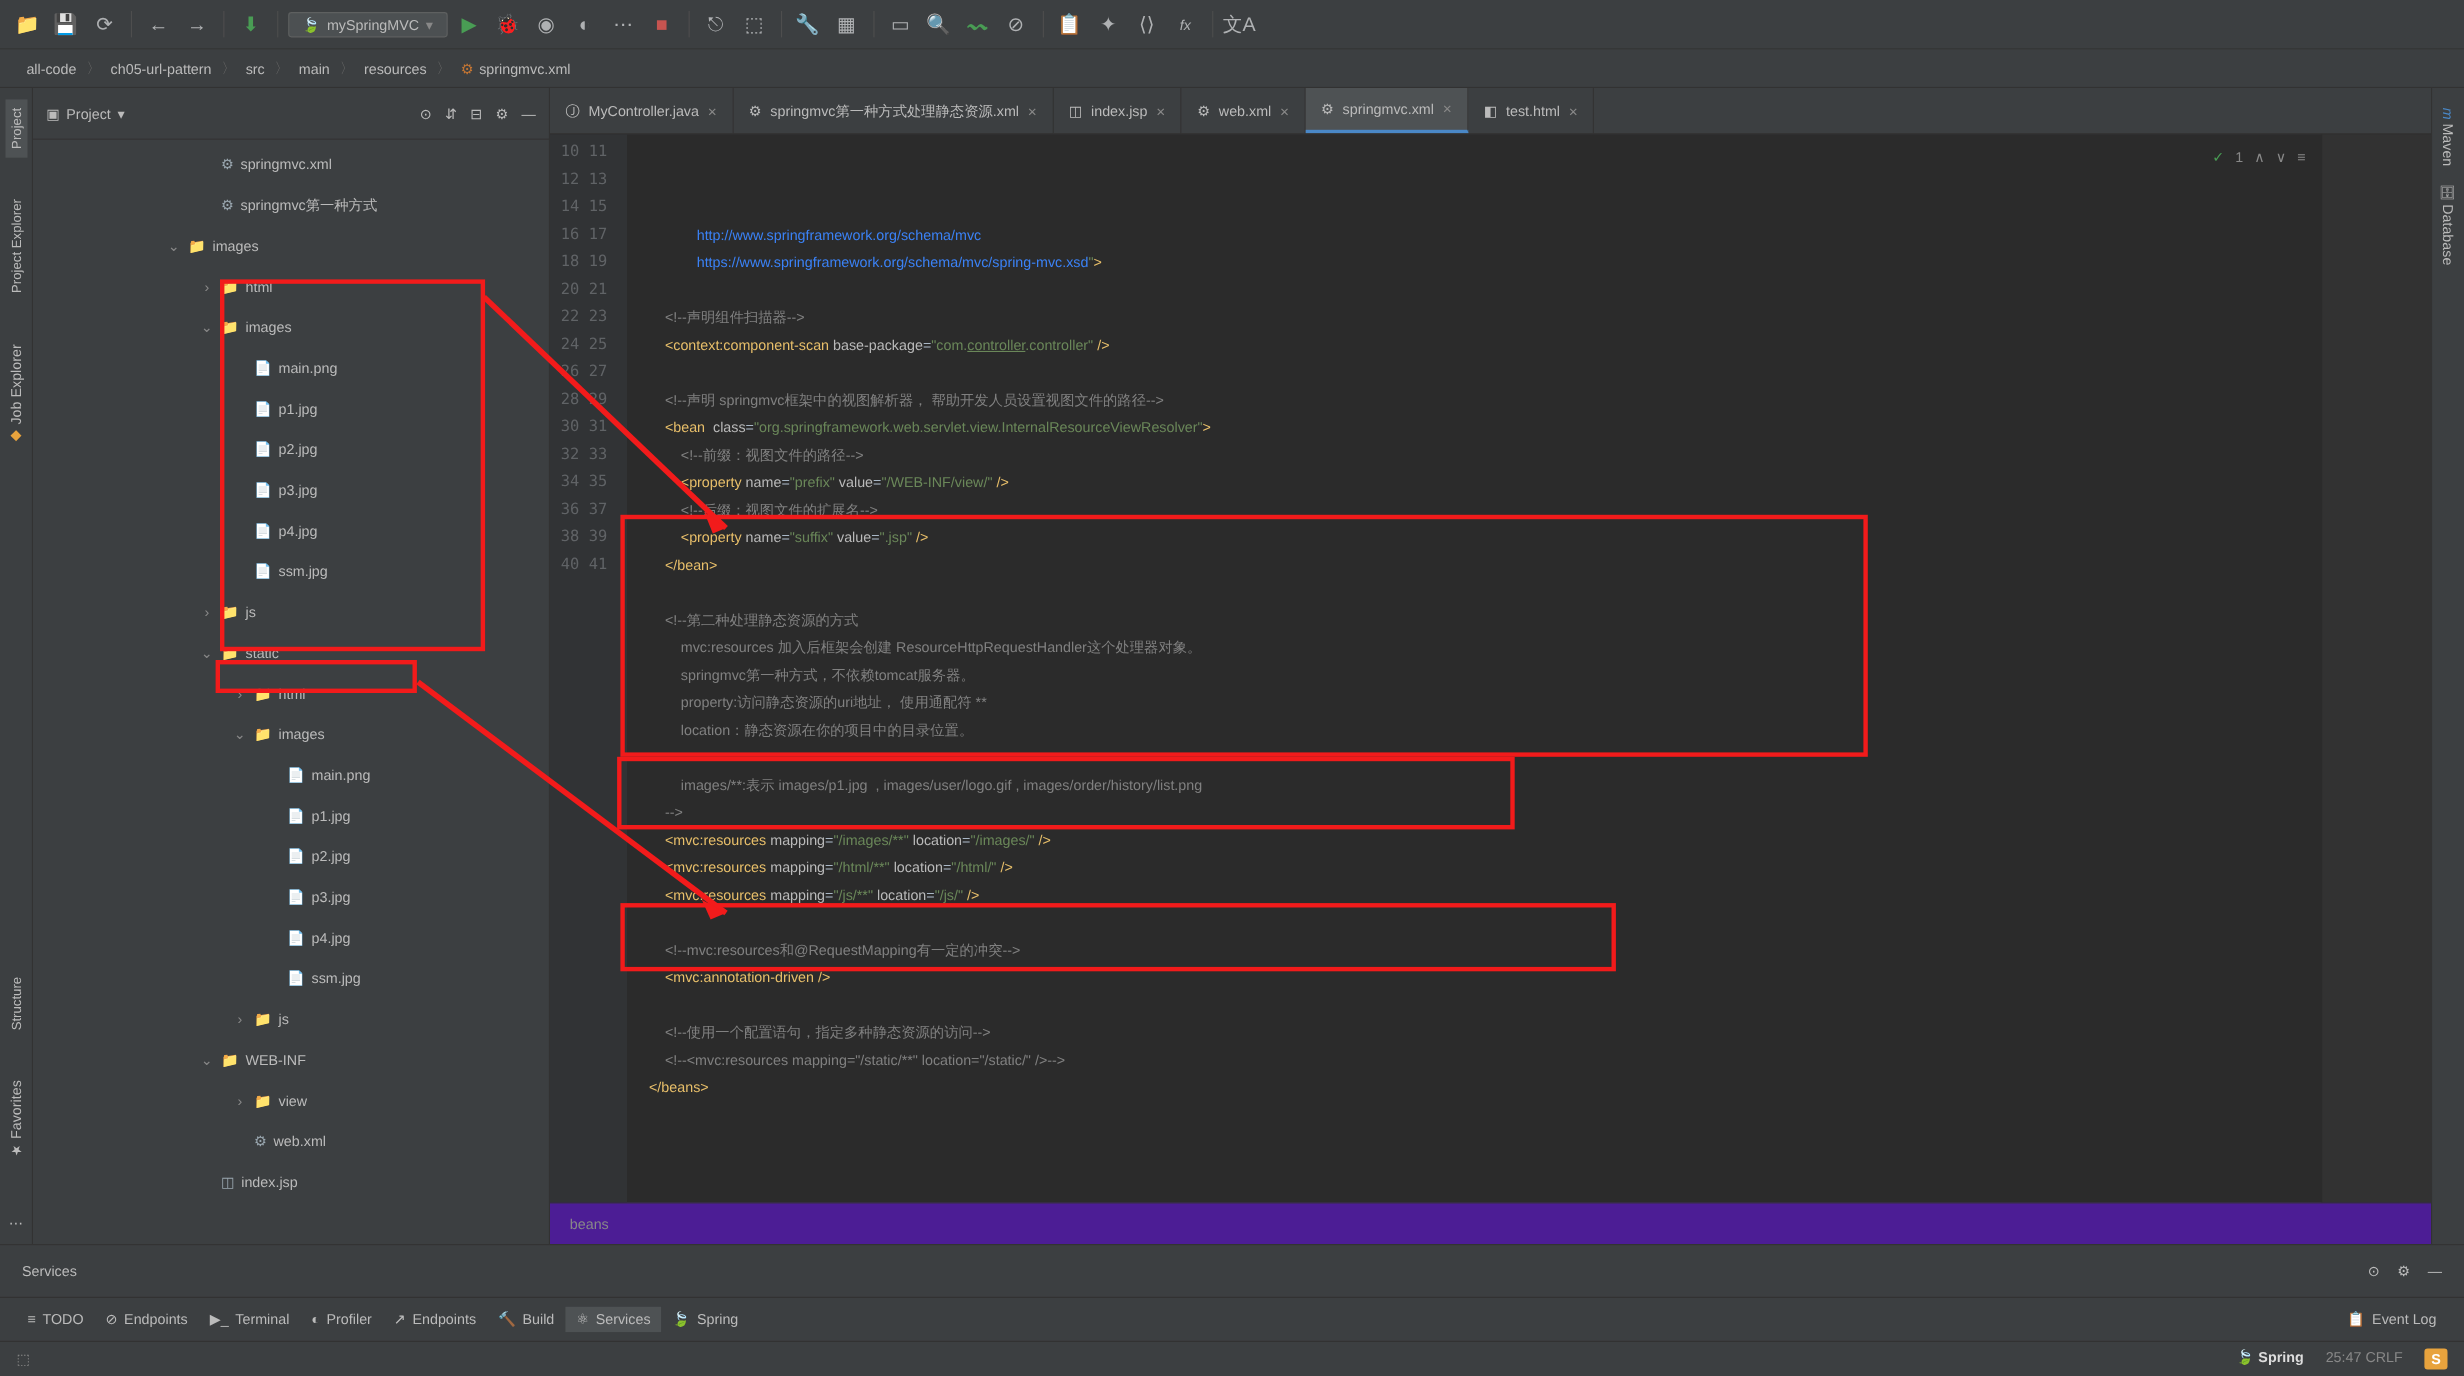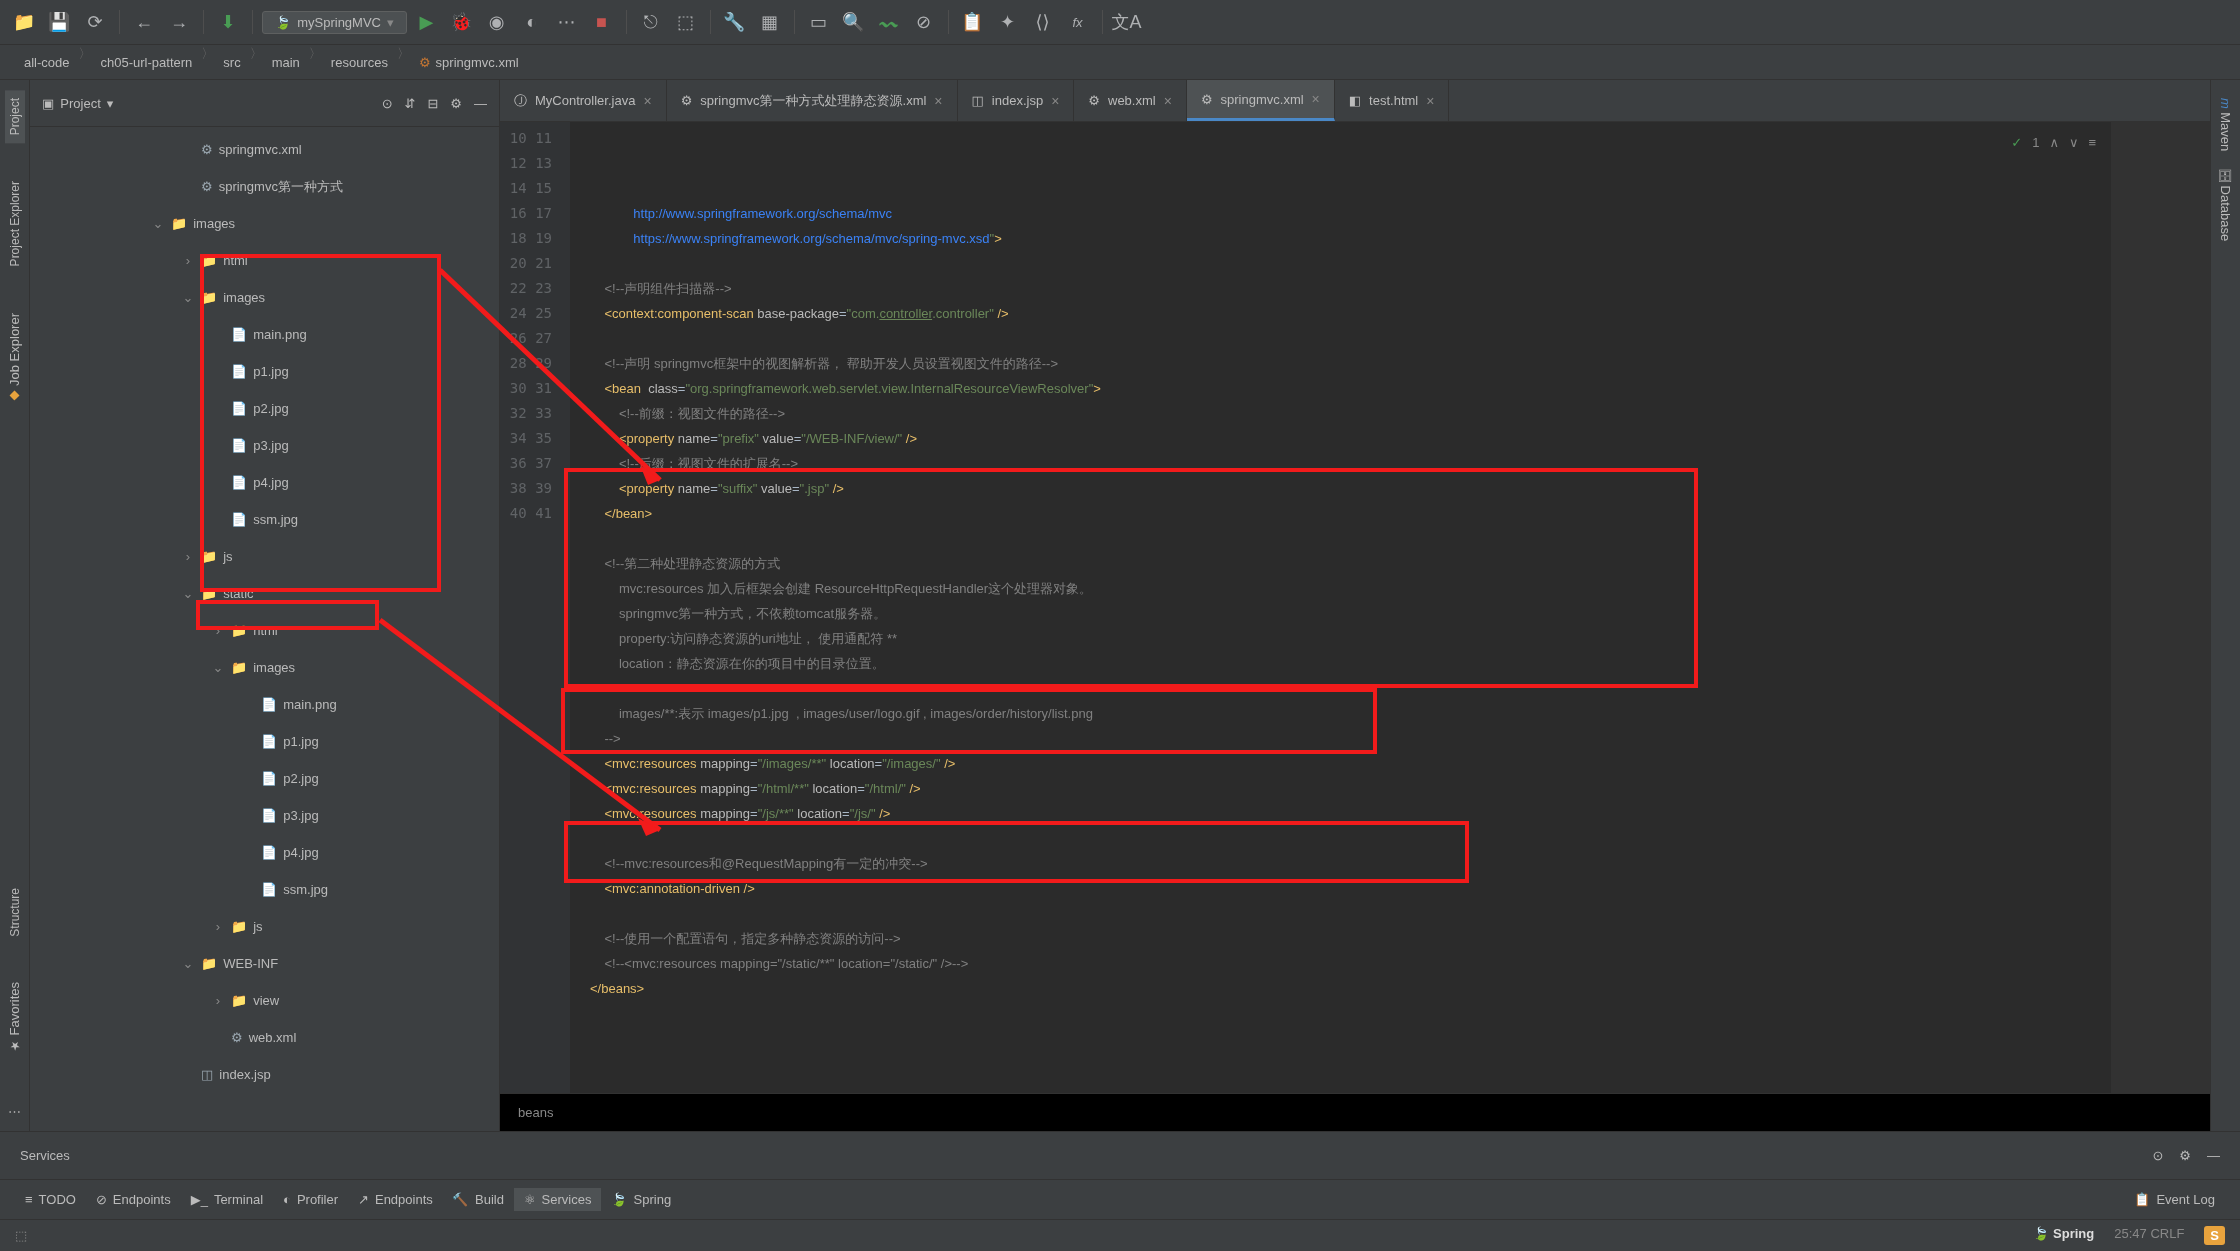--- a/index.html
+++ b/index.html
@@ -2,21 +2,21 @@
 <html><head>
 <meta charset="utf-8">
 <style>
 *{margin:0;padding:0;box-sizing:border-box;font-family:"Segoe UI",Arial,sans-serif;font-size:13px;user-select:none}
 body{background:#3c3f41;color:#bbb;overflow:hidden;width:2240px;height:1251px}
 .root{display:flex;flex-direction:column;height:100%;width:100%}
 .toolbar{height:45px;background:#3c3f41;border-bottom:1px solid #323232;display:flex;align-items:center;padding:0 10px;gap:5px}
 .tb-btn{width:30px;height:30px;display:flex;align-items:center;justify-content:center;color:#afb1b3;cursor:pointer;font-size:18px}
 .tb-sep{width:1px;height:24px;background:#4e4e4e;margin:0 4px}
 .run-config{background:#4c5052;border:1px solid #5e6060;border-radius:3px;padding:3px 12px;display:flex;align-items:center;gap:6px;color:#bbb}
-.breadcrumb{height:35px;background:#3c3f41;display:flex;padding:0 18px;border-bottom:1px solid #323232;gap:3px}
+.breadcrumb{height:35px;background:#3c3f41;display:flex;align-items:center;padding:0 18px;border-bottom:1px solid #323232;gap:3px}
 .bc-item{padding:2px 6px;color:#bbb;display:flex;align-items:center;gap:5px}
 .bc-sep{color:#666}
 .main{flex:1;display:flex;overflow:hidden}
 .left-gutter{width:30px;background:#3c3f41;border-right:1px solid #323232;display:flex;flex-direction:column;align-items:center;padding-top:10px;gap:30px}
 .left-gutter .vtab{writing-mode:vertical-rl;transform:rotate(180deg);padding:8px 3px;color:#bbb;font-size:12px}
 .left-gutter .vtab.active{background:#4e5254}
 .sidebar{width:470px;background:#3c3f41;border-right:1px solid #323232;display:flex;flex-direction:column}
 .sb-header{height:47px;display:flex;align-items:center;padding:0 12px;border-bottom:1px solid #323232;gap:10px}
 .sb-title{display:flex;align-items:center;gap:6px;flex:1}
 .sb-tools{display:flex;gap:12px}
@@ -32,21 +32,21 @@
 .tab .close{color:#888;font-size:14px}
 .editor-body{flex:1;display:flex;overflow:hidden;position:relative}
 .gutter{width:70px;background:#313335;color:#606366;text-align:right;padding:4px 18px 0 0;font-family:Consolas,monospace;font-size:14px;line-height:25px}
 .code{flex:1;font-family:Consolas,monospace;font-size:15px;line-height:25px;padding:4px 0 0 20px;color:#a9b7c6;white-space:pre;position:relative}
 .c-tag{color:#e8bf6a}
 .c-attr{color:#bababa}
 .c-str{color:#6a8759}
 .c-cmt{color:#808080}
 .c-url{color:#3b82f6}
 .red-box{position:absolute;border:4px solid #f21b1b;pointer-events:none}
-.status-strip{height:38px;background:#000000;border-top:1px solid #323232;display:flex;align-items:center;padding:0 18px;color:#888}
+.status-strip{height:38px;background:#4c1d95;border-top:1px solid #323232;display:flex;align-items:center;padding:0 18px;color:#888}
 .right-gutter{width:30px;background:#3c3f41;border-left:1px solid #323232;display:flex;flex-direction:column;align-items:center;padding-top:10px}
 .right-gutter .vtab{writing-mode:vertical-rl;padding:8px 3px;color:#bbb;font-size:12px}
 .minimap{width:100px;background:#323232;border-left:1px solid #2b2b2b}
 .insp{position:absolute;top:8px;right:14px;display:flex;gap:10px;color:#888;align-items:center}
 .services{height:48px;background:#3c3f41;border-top:1px solid #323232;display:flex;align-items:center;padding:0 20px;justify-content:space-between}
 .bottom-bar{height:40px;background:#3c3f41;border-top:1px solid #323232;display:flex;align-items:center;padding:0 15px;gap:8px}
 .bb-item{display:flex;align-items:center;gap:6px;padding:4px 10px;color:#bbb}
 .bb-item.active{background:#4e5254}
 .statusbar{height:32px;background:#3c3f41;border-top:1px solid #323232;display:flex;align-items:center;padding:0 15px;justify-content:space-between;color:#888}
 svg.arrow{position:absolute;pointer-events:none;z-index:10}

